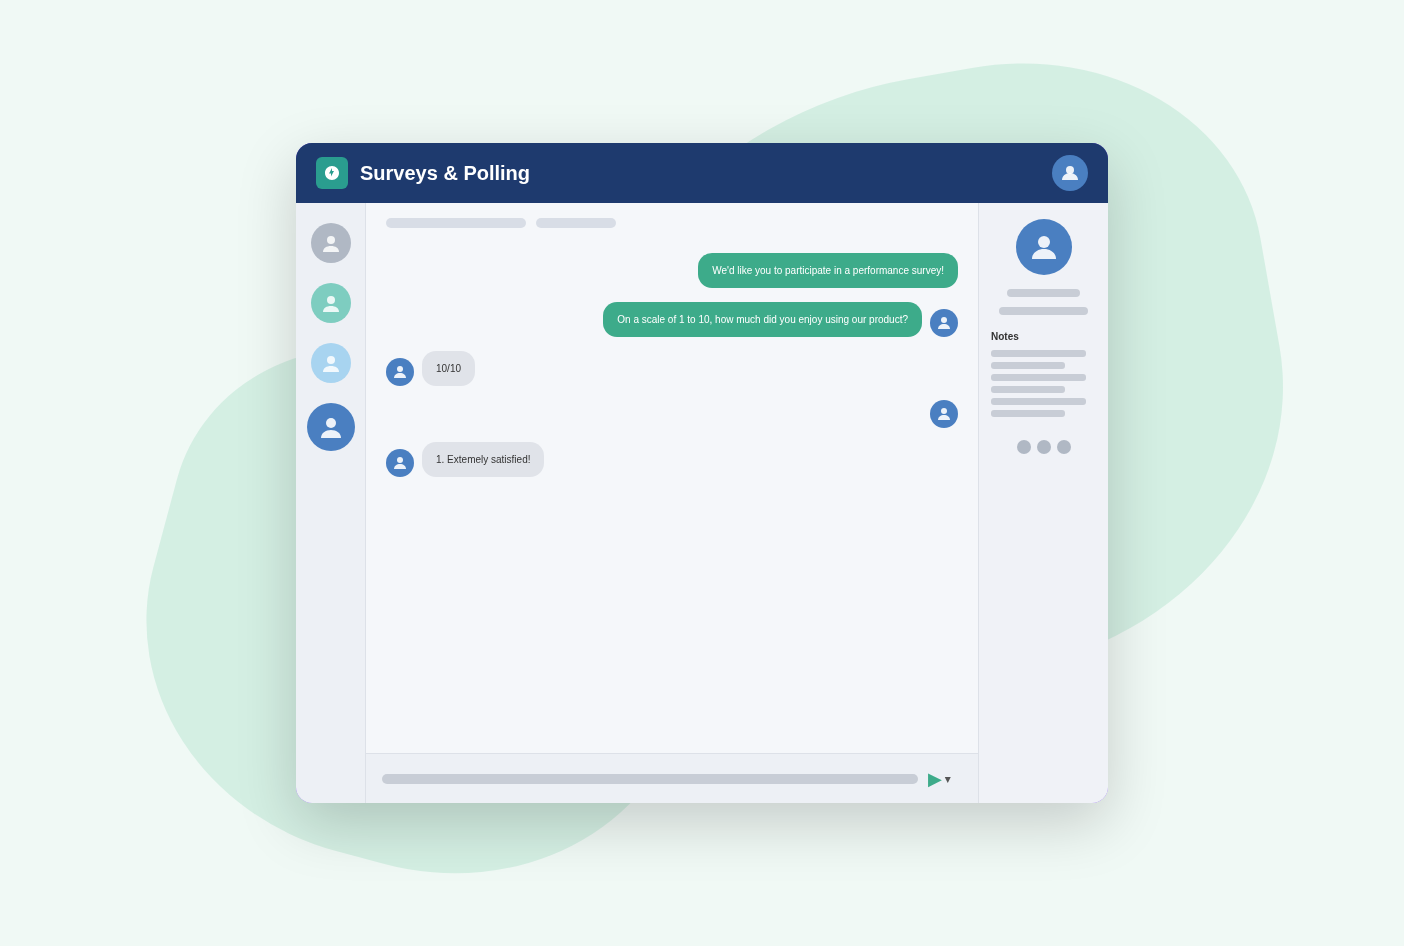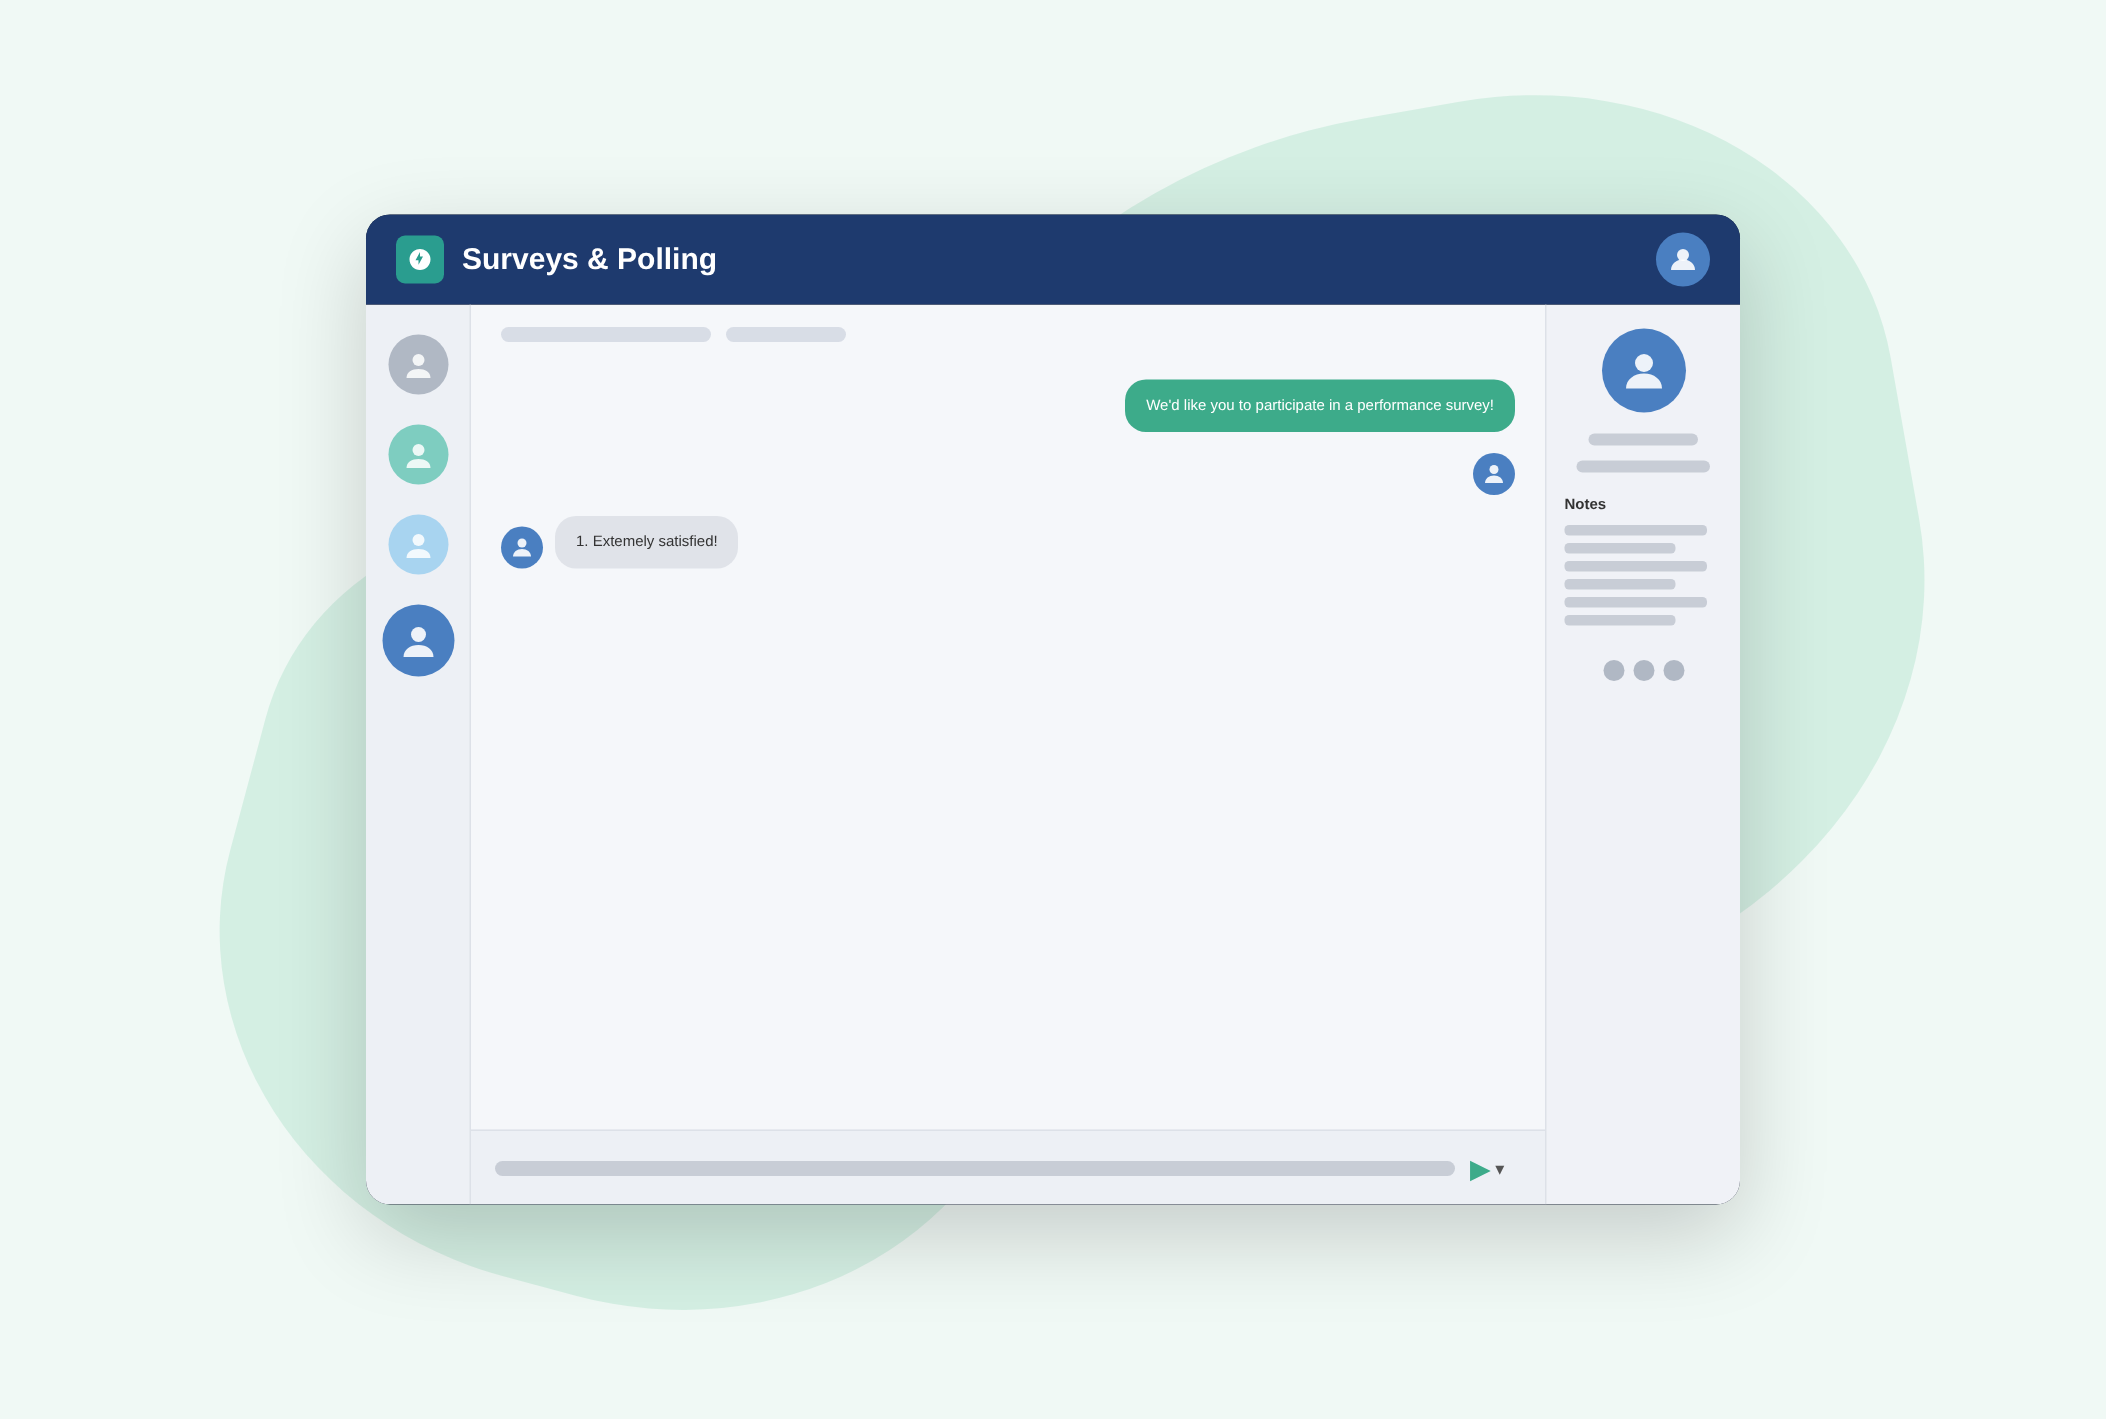--- a/index.html
+++ b/index.html
@@ -36,23 +36,23 @@
       height: 500px;
       bottom: 80px;
       left: 150px;
       border-radius: 40% 60% 50% 50%;
       transform: rotate(15deg);
     }
 
     
     .app-window {
       position: relative;
-      width: 916px;
+      width: 812px;
       height: 660px;
-      background: #0f172a;
+      background: #8b5cf6;
       border-radius: 16px;
       box-shadow: 0 20px 60px rgba(0,0,0,0.18);
       overflow: hidden;
       display: flex;
       flex-direction: column;
       z-index: 10;
     }
 
     
     .app-header {
@@ -354,21 +354,39 @@
         <div class="placeholder-bar" style="width:140px;"></div>
         <div class="placeholder-bar" style="width:80px;"></div>
       </div>
 
       <div class="chat-messages">
 
         <div class="msg-row outgoing">
           <div class="msg-bubble green">We'd like you to participate in a performance survey!</div>
         </div>
 
-
+        <div class="msg-row outgoing">
+          <div class="msg-bubble green">On a scale of 1 to 10, how much did you enjoy using our product?</div>
+          <div class="msg-avatar">
+            <svg width="16" height="16" viewBox="0 0 16 16" fill="none">
+              <circle cx="8" cy="5" r="3" fill="white" opacity="0.9"></circle>
+              <path d="M2 14c0-3 2.7-5 6-5s6 2 6 5" fill="white" opacity="0.9"></path>
+            </svg>
+          </div>
+        </div>
+
+        <div class="msg-row incoming">
+          <div class="msg-avatar">
+            <svg width="16" height="16" viewBox="0 0 16 16" fill="none">
+              <circle cx="8" cy="5" r="3" fill="white" opacity="0.9"></circle>
+              <path d="M2 14c0-3 2.7-5 6-5s6 2 6 5" fill="white" opacity="0.9"></path>
+            </svg>
+          </div>
+          <div class="msg-bubble gray-light">10/10</div>
+        </div>
 
         <div class="msg-row outgoing">
           <div class="msg-avatar">
             <svg width="16" height="16" viewBox="0 0 16 16" fill="none">
               <circle cx="8" cy="5" r="3" fill="white" opacity="0.9"></circle>
               <path d="M2 14c0-3 2.7-5 6-5s6 2 6 5" fill="white" opacity="0.9"></path>
             </svg>
           </div>
         </div>
 

